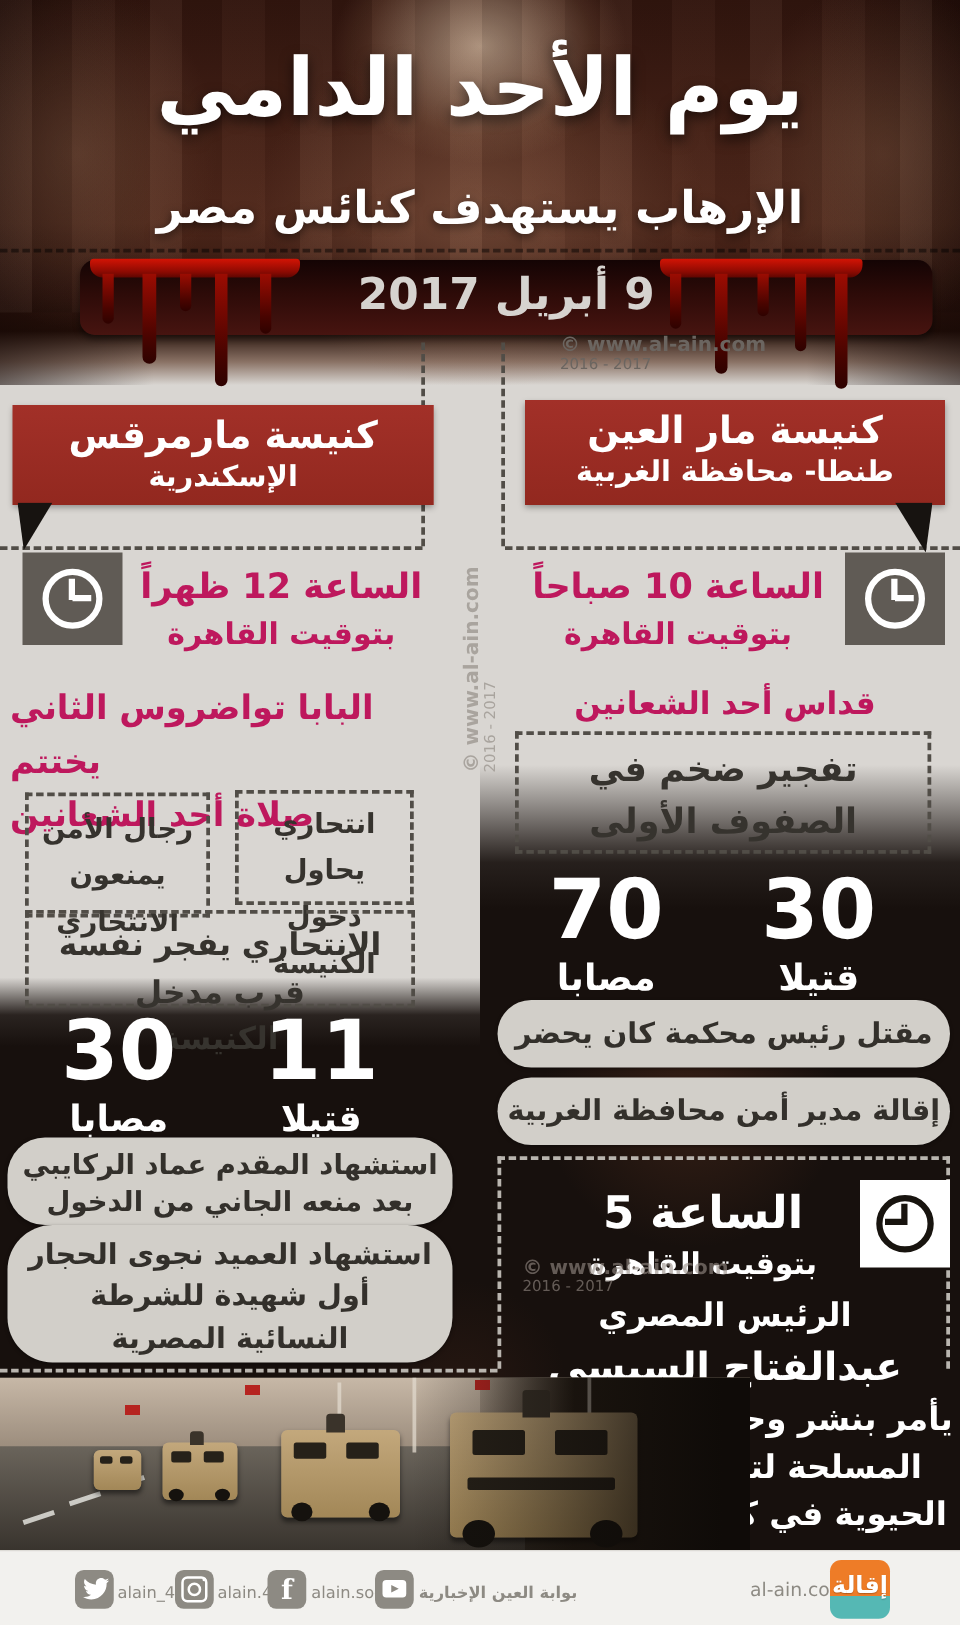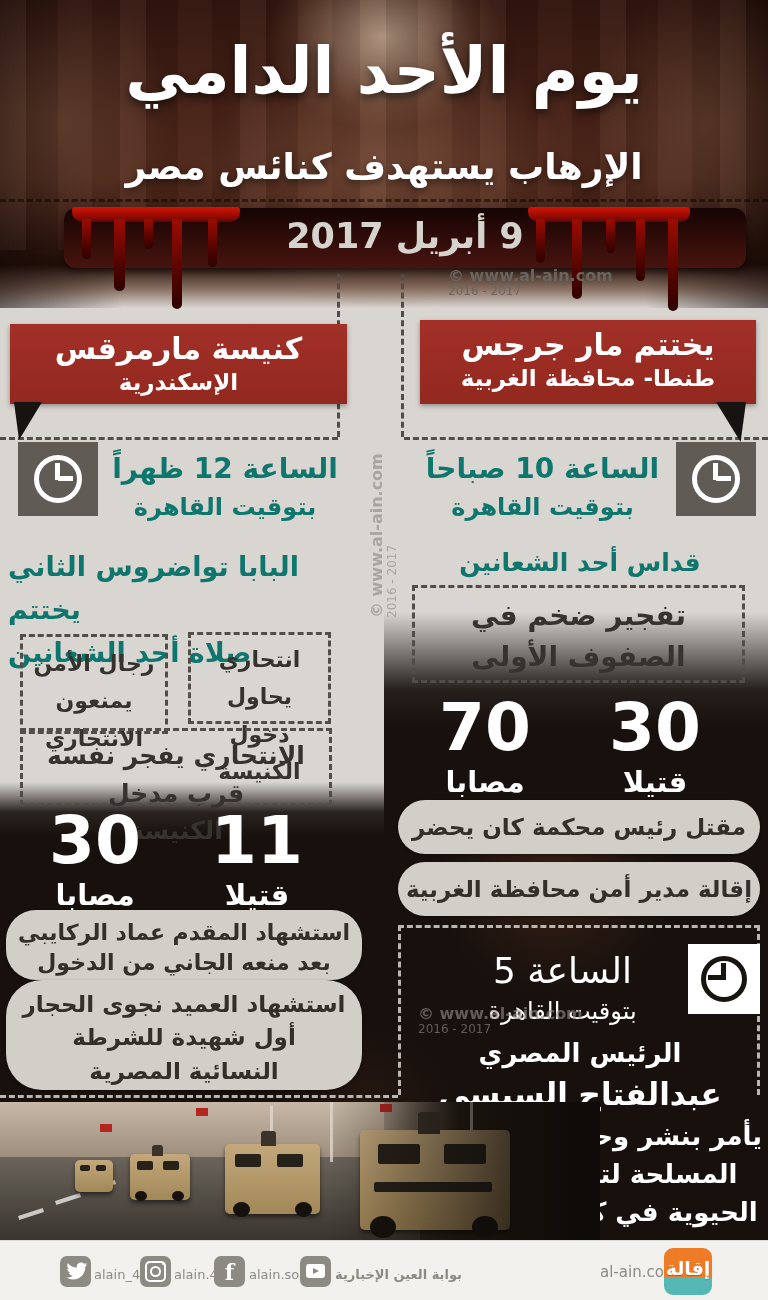--- a/index.html
+++ b/index.html
@@ -67,42 +67,42 @@
   .clockbox{width:80px;height:74px;background:#605b55;}
   .clockface{position:absolute;left:16px;top:13px;width:38px;height:38px;border:5px solid #fff;border-radius:50%;}
   .handv{position:absolute;left:37px;top:21px;width:5px;height:17px;background:#fff;}
   .handh{position:absolute;left:40px;top:34px;width:15px;height:5px;background:#fff;}
   .clock-r{left:676px;top:442px;} .clock-l{left:18px;top:442px;}
   .clock-5{left:688px;top:944px;width:72px;height:70px;background:#fff;}
   .clock-5 .clockface{left:13px;top:12px;width:36px;height:36px;border-color:#18140f;}
   .clock-5 .handv{left:33px;top:19px;background:#18140f;}
   .clock-5 .handh{left:20px;top:31px;background:#18140f;}
   
-  .dk{color:#0f766e;}
+  .dk{color:#be185d;}
   .timeblk{text-align:center;font-weight:bold;}
   .timeblk .t1{font-size:28px;} .timeblk .t2{font-size:24px;margin-top:8px;}
   .time-r{left:420px;top:452px;width:245px;}
   .time-l{left:100px;top:452px;width:250px;}
   .intro-r{left:415px;top:548px;width:330px;text-align:center;font-size:25px;font-weight:bold;}
   .intro-l{left:8px;top:545px;width:340px;text-align:left;font-size:27px;font-weight:bold;line-height:1.6;}
   .dashedbox{border:3px dashed #514d47;text-align:center;font-weight:bold;color:#36332e;}
   .blast{left:412px;top:585px;width:327px;height:84px;font-size:28px;line-height:1.45;padding-top:8px;}
   .attempt{left:188px;top:632px;width:137px;height:80px;font-size:22px;line-height:1.7;padding-top:6px;}
   .prevent{left:20px;top:634px;width:142px;height:86px;font-size:22px;line-height:1.7;padding-top:8px;}
   .explode{left:20px;top:728px;width:306px;height:66px;font-size:25px;line-height:1.5;padding-top:6px;}
   .numblk{text-align:center;color:#fff;font-weight:bold;}
   .numblk .n{font-size:66px;line-height:1;} .numblk .nl{font-size:29px;margin-top:4px;}
   .num-inj-r{left:415px;top:695px;width:140px;} .num-kil-r{left:585px;top:695px;width:140px;}
   .num-inj-l{left:25px;top:808px;width:140px;}  .num-kil-l{left:187px;top:808px;width:140px;}
   .pill{background:#d2cfc9;color:#33302b;font-weight:bold;text-align:center;box-shadow:0 1px 3px rgba(0,0,0,.35);}
   .pill-r1{left:398px;top:800px;width:362px;height:54px;border-radius:27px;font-size:23px;line-height:54px;}
   .pill-r2{left:398px;top:862px;width:362px;height:54px;border-radius:27px;font-size:23px;line-height:54px;}
   .pill-l1{left:6px;top:910px;width:356px;height:62px;border-radius:30px;font-size:22px;line-height:1.35;padding-top:8px;}
   .pill-l2{left:6px;top:980px;width:356px;height:102px;border-radius:36px;font-size:23px;line-height:1.45;padding-top:8px;}
-  .time5{left:450px;top:950px;width:225px;text-align:center;font-weight:normal;color:#fff;}
+  .time5{left:450px;top:950px;width:225px;text-align:center;font-weight:bold;color:#fff;}
   .time5 .t1{font-size:36px;} .time5 .t2{font-size:24px;margin-top:6px;}
   .pres{left:395px;top:1038px;width:370px;text-align:center;color:#fff;font-weight:bold;}
   .pres .p{font-size:26px;margin-bottom:8px;}
   .pres .p2{font-size:31px;margin-bottom:9px;}
   
   .photo{left:0;top:1102px;width:600px;height:138px;overflow:hidden;background:#332e28;}
   .sky{position:absolute;left:0;top:0;width:100%;height:58px;background:linear-gradient(180deg,#c7b8a7,#9a8b7b);}
   .trees{position:absolute;right:0;top:0;width:36%;height:100%;background:linear-gradient(90deg,rgba(36,28,20,.2),#241c14 35%);}
   .road{position:absolute;left:0;top:55px;width:70%;height:83px;background:linear-gradient(180deg,#6a645b,#39342e);}
   .lane{position:absolute;width:26px;height:4px;background:rgba(235,235,230,.8);transform:rotate(-18deg);}
@@ -163,21 +163,21 @@
     <div class="l1">© www.al-ain.com</div>
     <div class="l2">2016 - 2017</div>
   </div>
 
   <div class="abs dv dash-e"></div>
   <div class="abs dv dash-f"></div>
   <div class="abs dh dash-g"></div>
   <div class="abs dh dash-h2"></div>
 
   <div class="abs redbox red-r">
-    <div class="l1">يختتم مار جرجس</div>
+    <div class="l1">كنيسة مار العين</div>
     <div class="l2">طنطا- محافظة الغربية</div>
   </div>
   <div class="abs tail tail-r"></div>
   <div class="abs clockbox clock-r">
     <div class="clockface"></div>
       <div class="handv"></div>
       <div class="handh"></div>
   </div>
   <div class="abs timeblk dk time-r">
     <div class="t1">الساعة 10 صباحاً</div>

